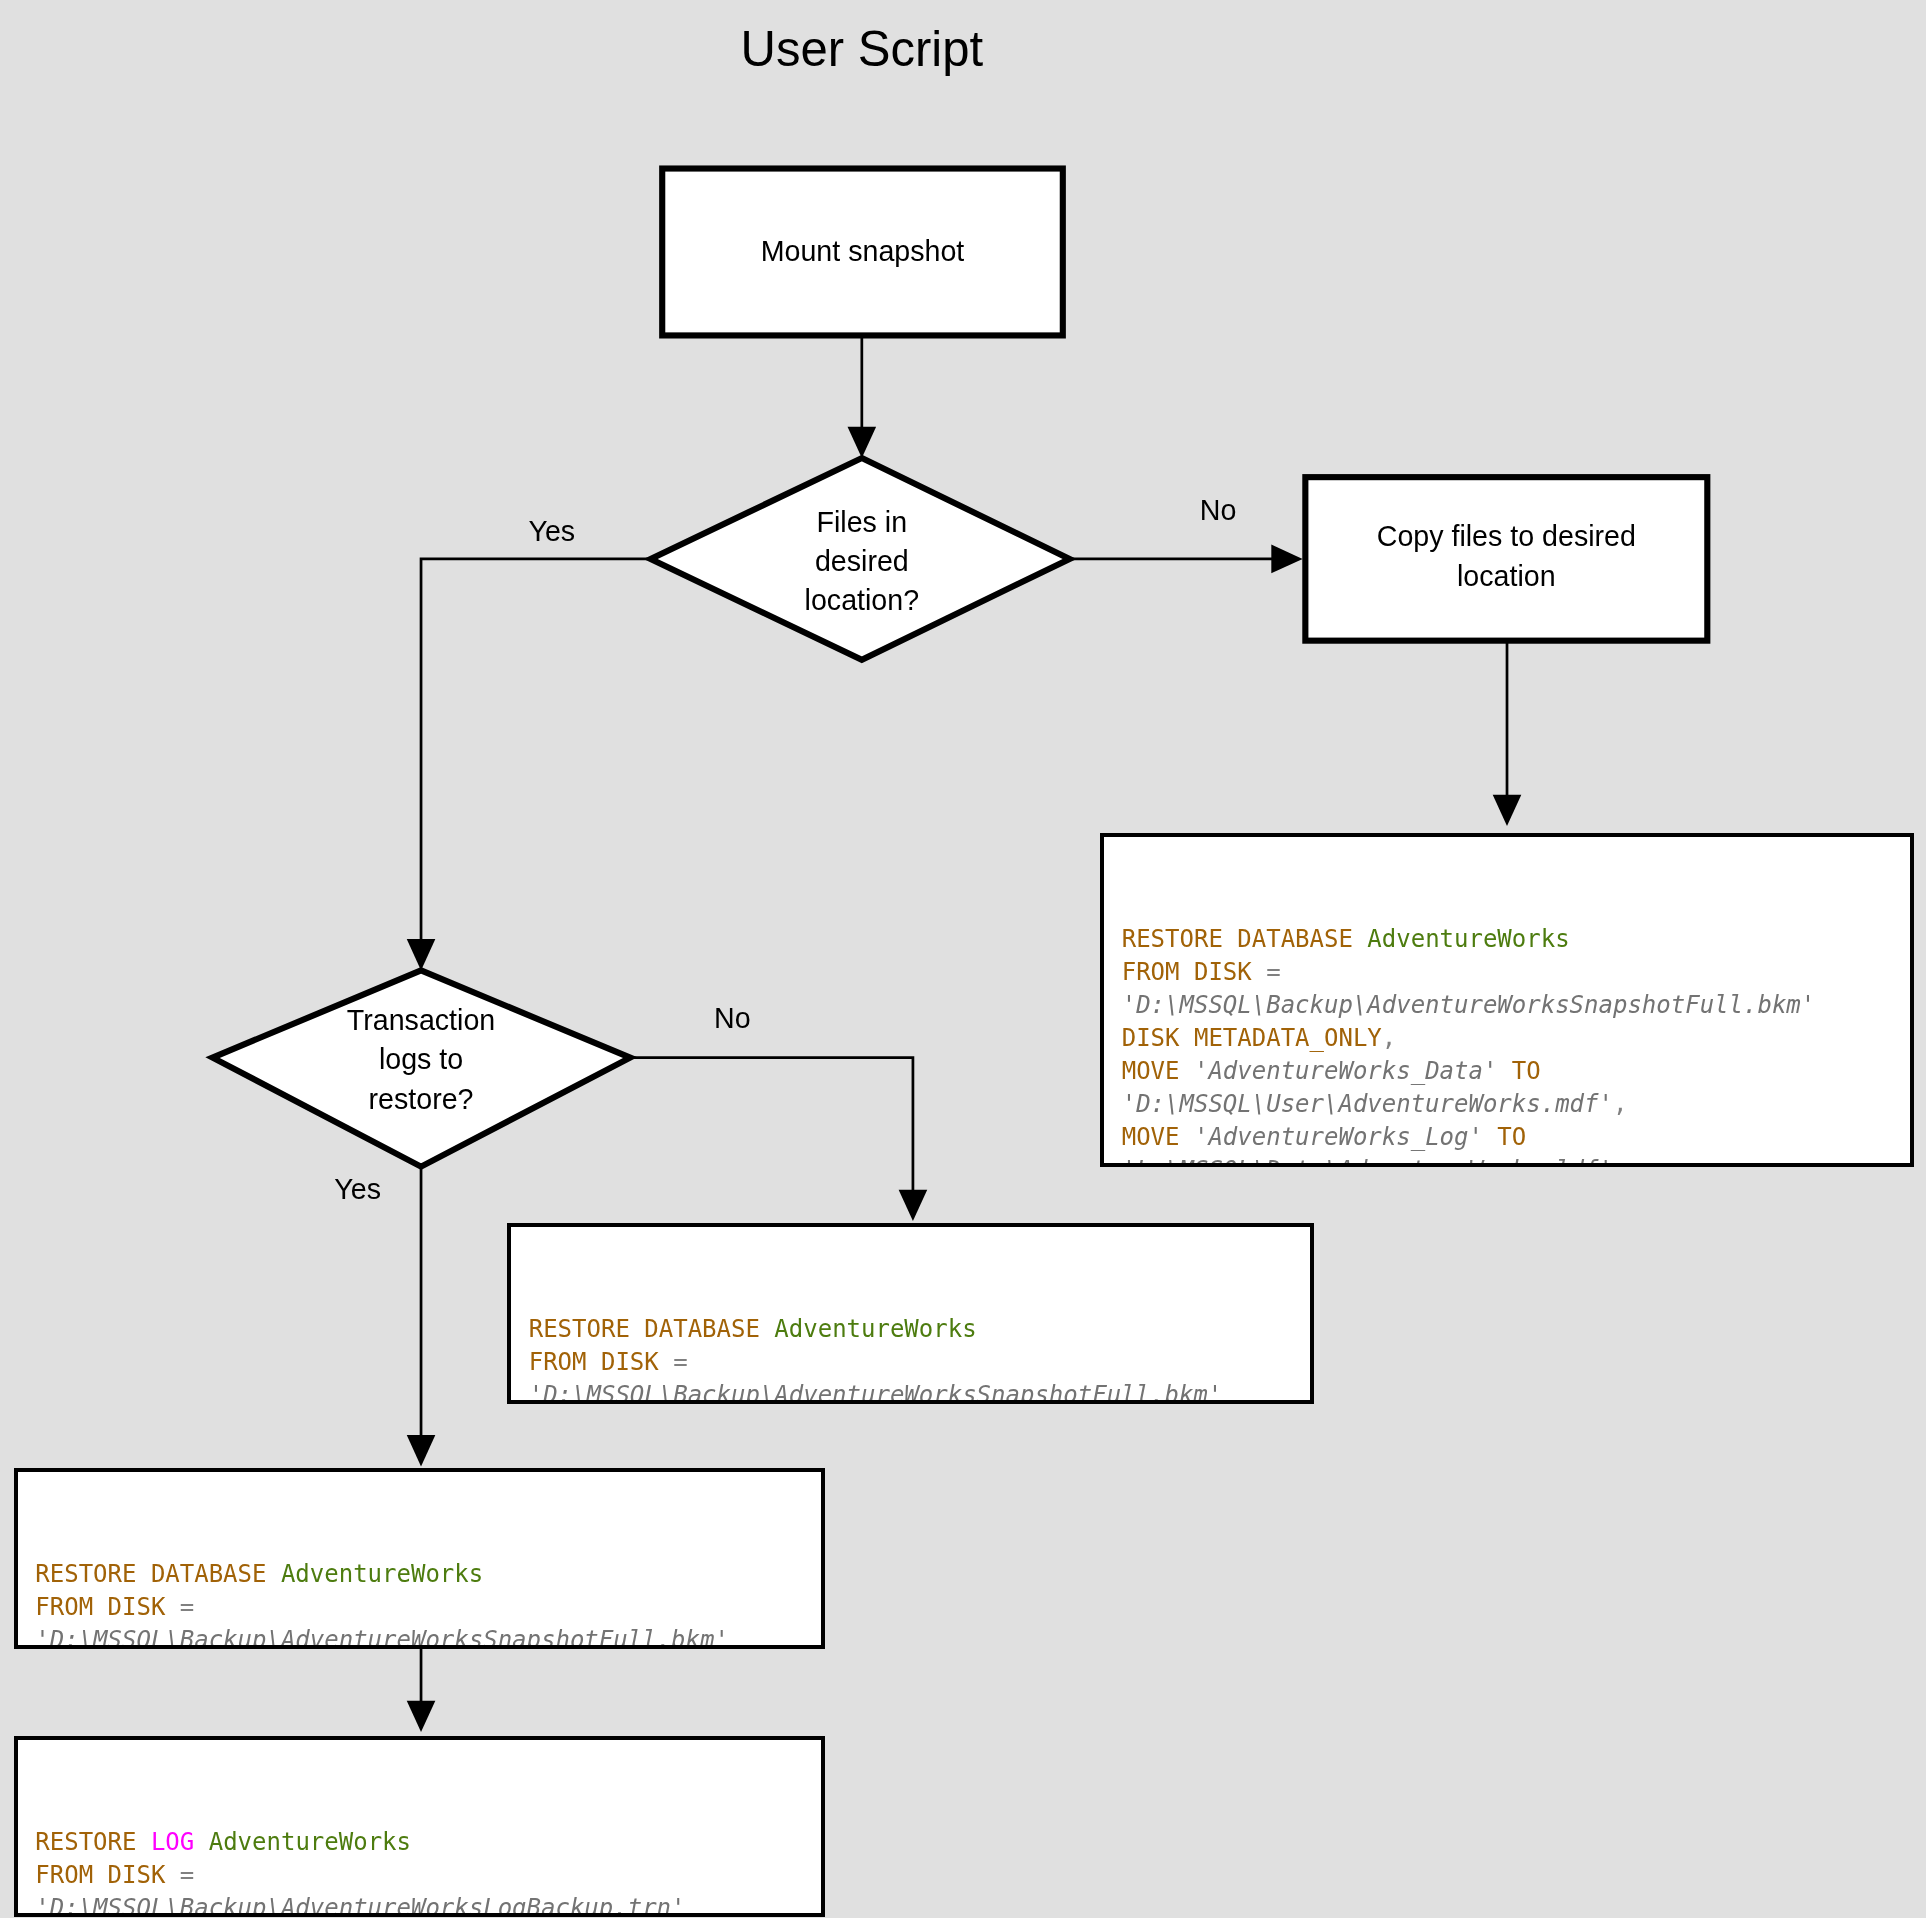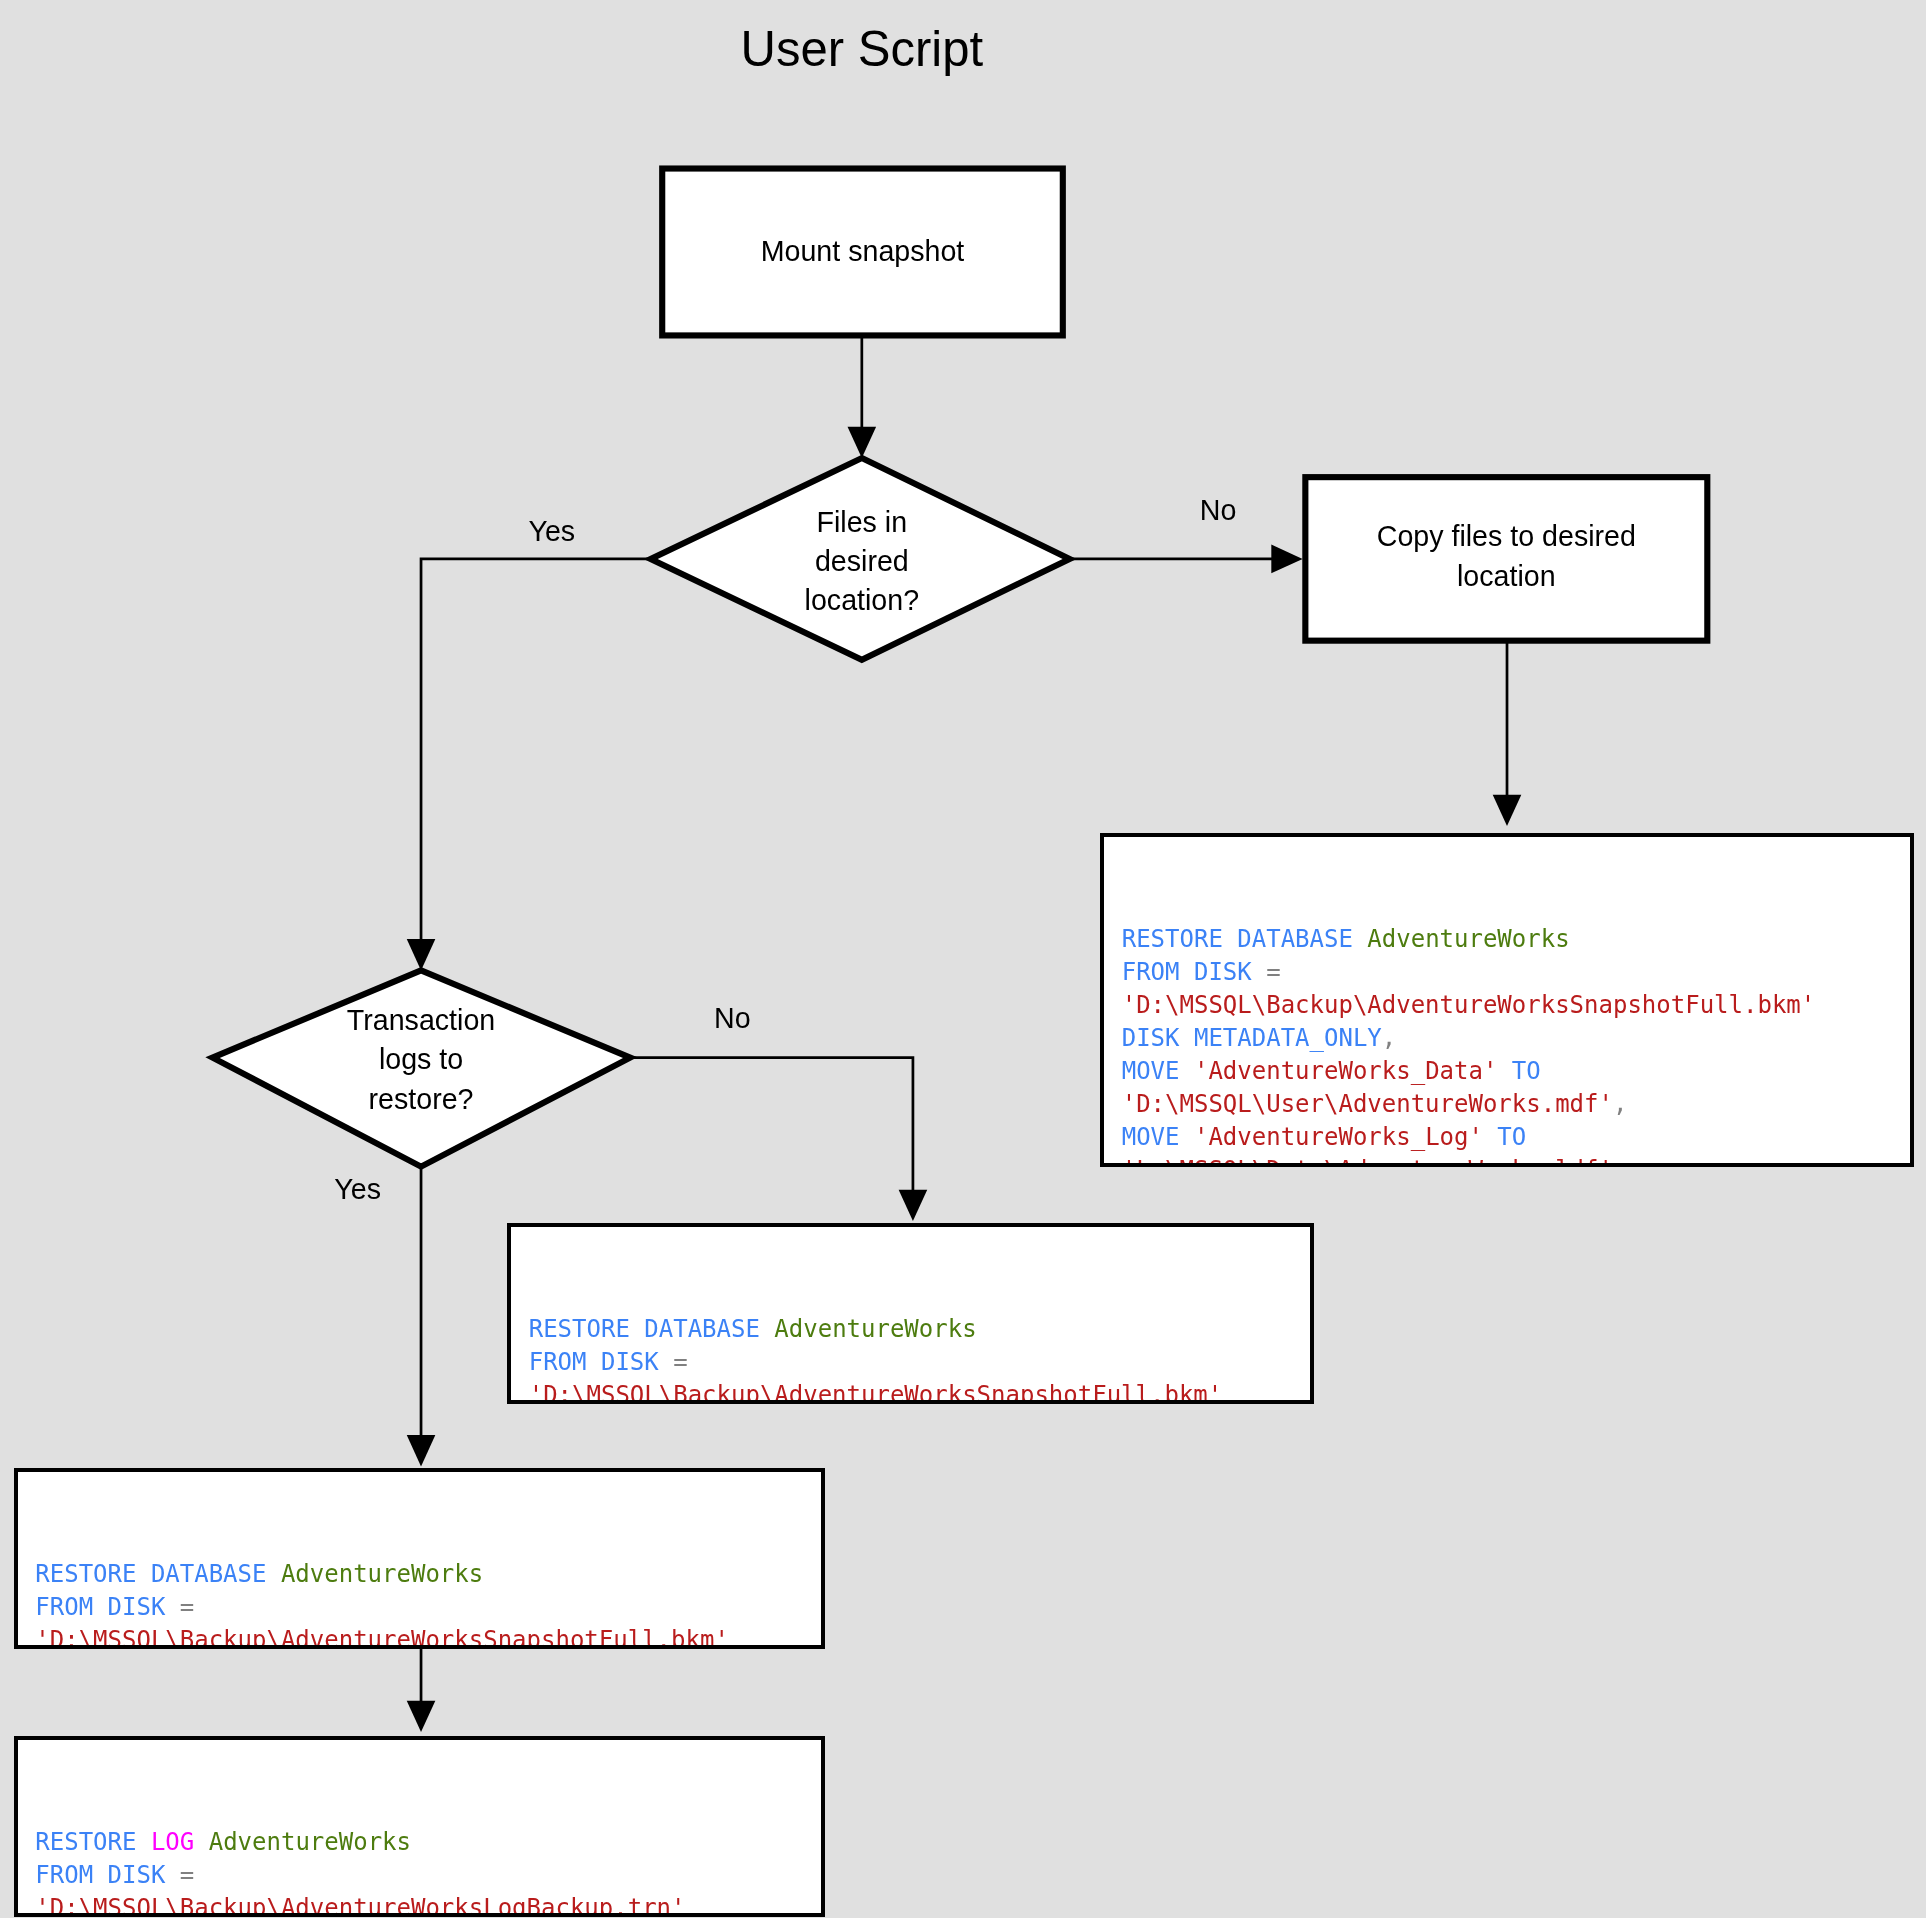--- a/index.html
+++ b/index.html
@@ -66,23 +66,23 @@
     background: #ffffff;
     border: 4.8px solid #000000;
     font-family: "DejaVu Sans Mono", monospace;
     font-size: 24px;
     line-height: 33px;
     white-space: pre;
     color: #000000;
     overflow: hidden;
   }
   .code-inner { padding: 20.4px 17.7px; }
-  .tok-kw  { color: #3b82f6; }
+  .tok-kw  { color: #a16207; }
   .tok-kw2 { color: #ff00ff; }
-  .tok-str { color: #b91c1c; }
+  .tok-str { color: #737373; font-style: italic; }
   .tok-pun { color: #808080; }
   .tok-id  { color: #4d7c0f; }
 </style>
 </head>
 <body style="background: rgb(224, 224, 224);">
 
 <div id="diagram-root">
 
   <svg class="flow" viewBox="0 0 2827 2816">
 

